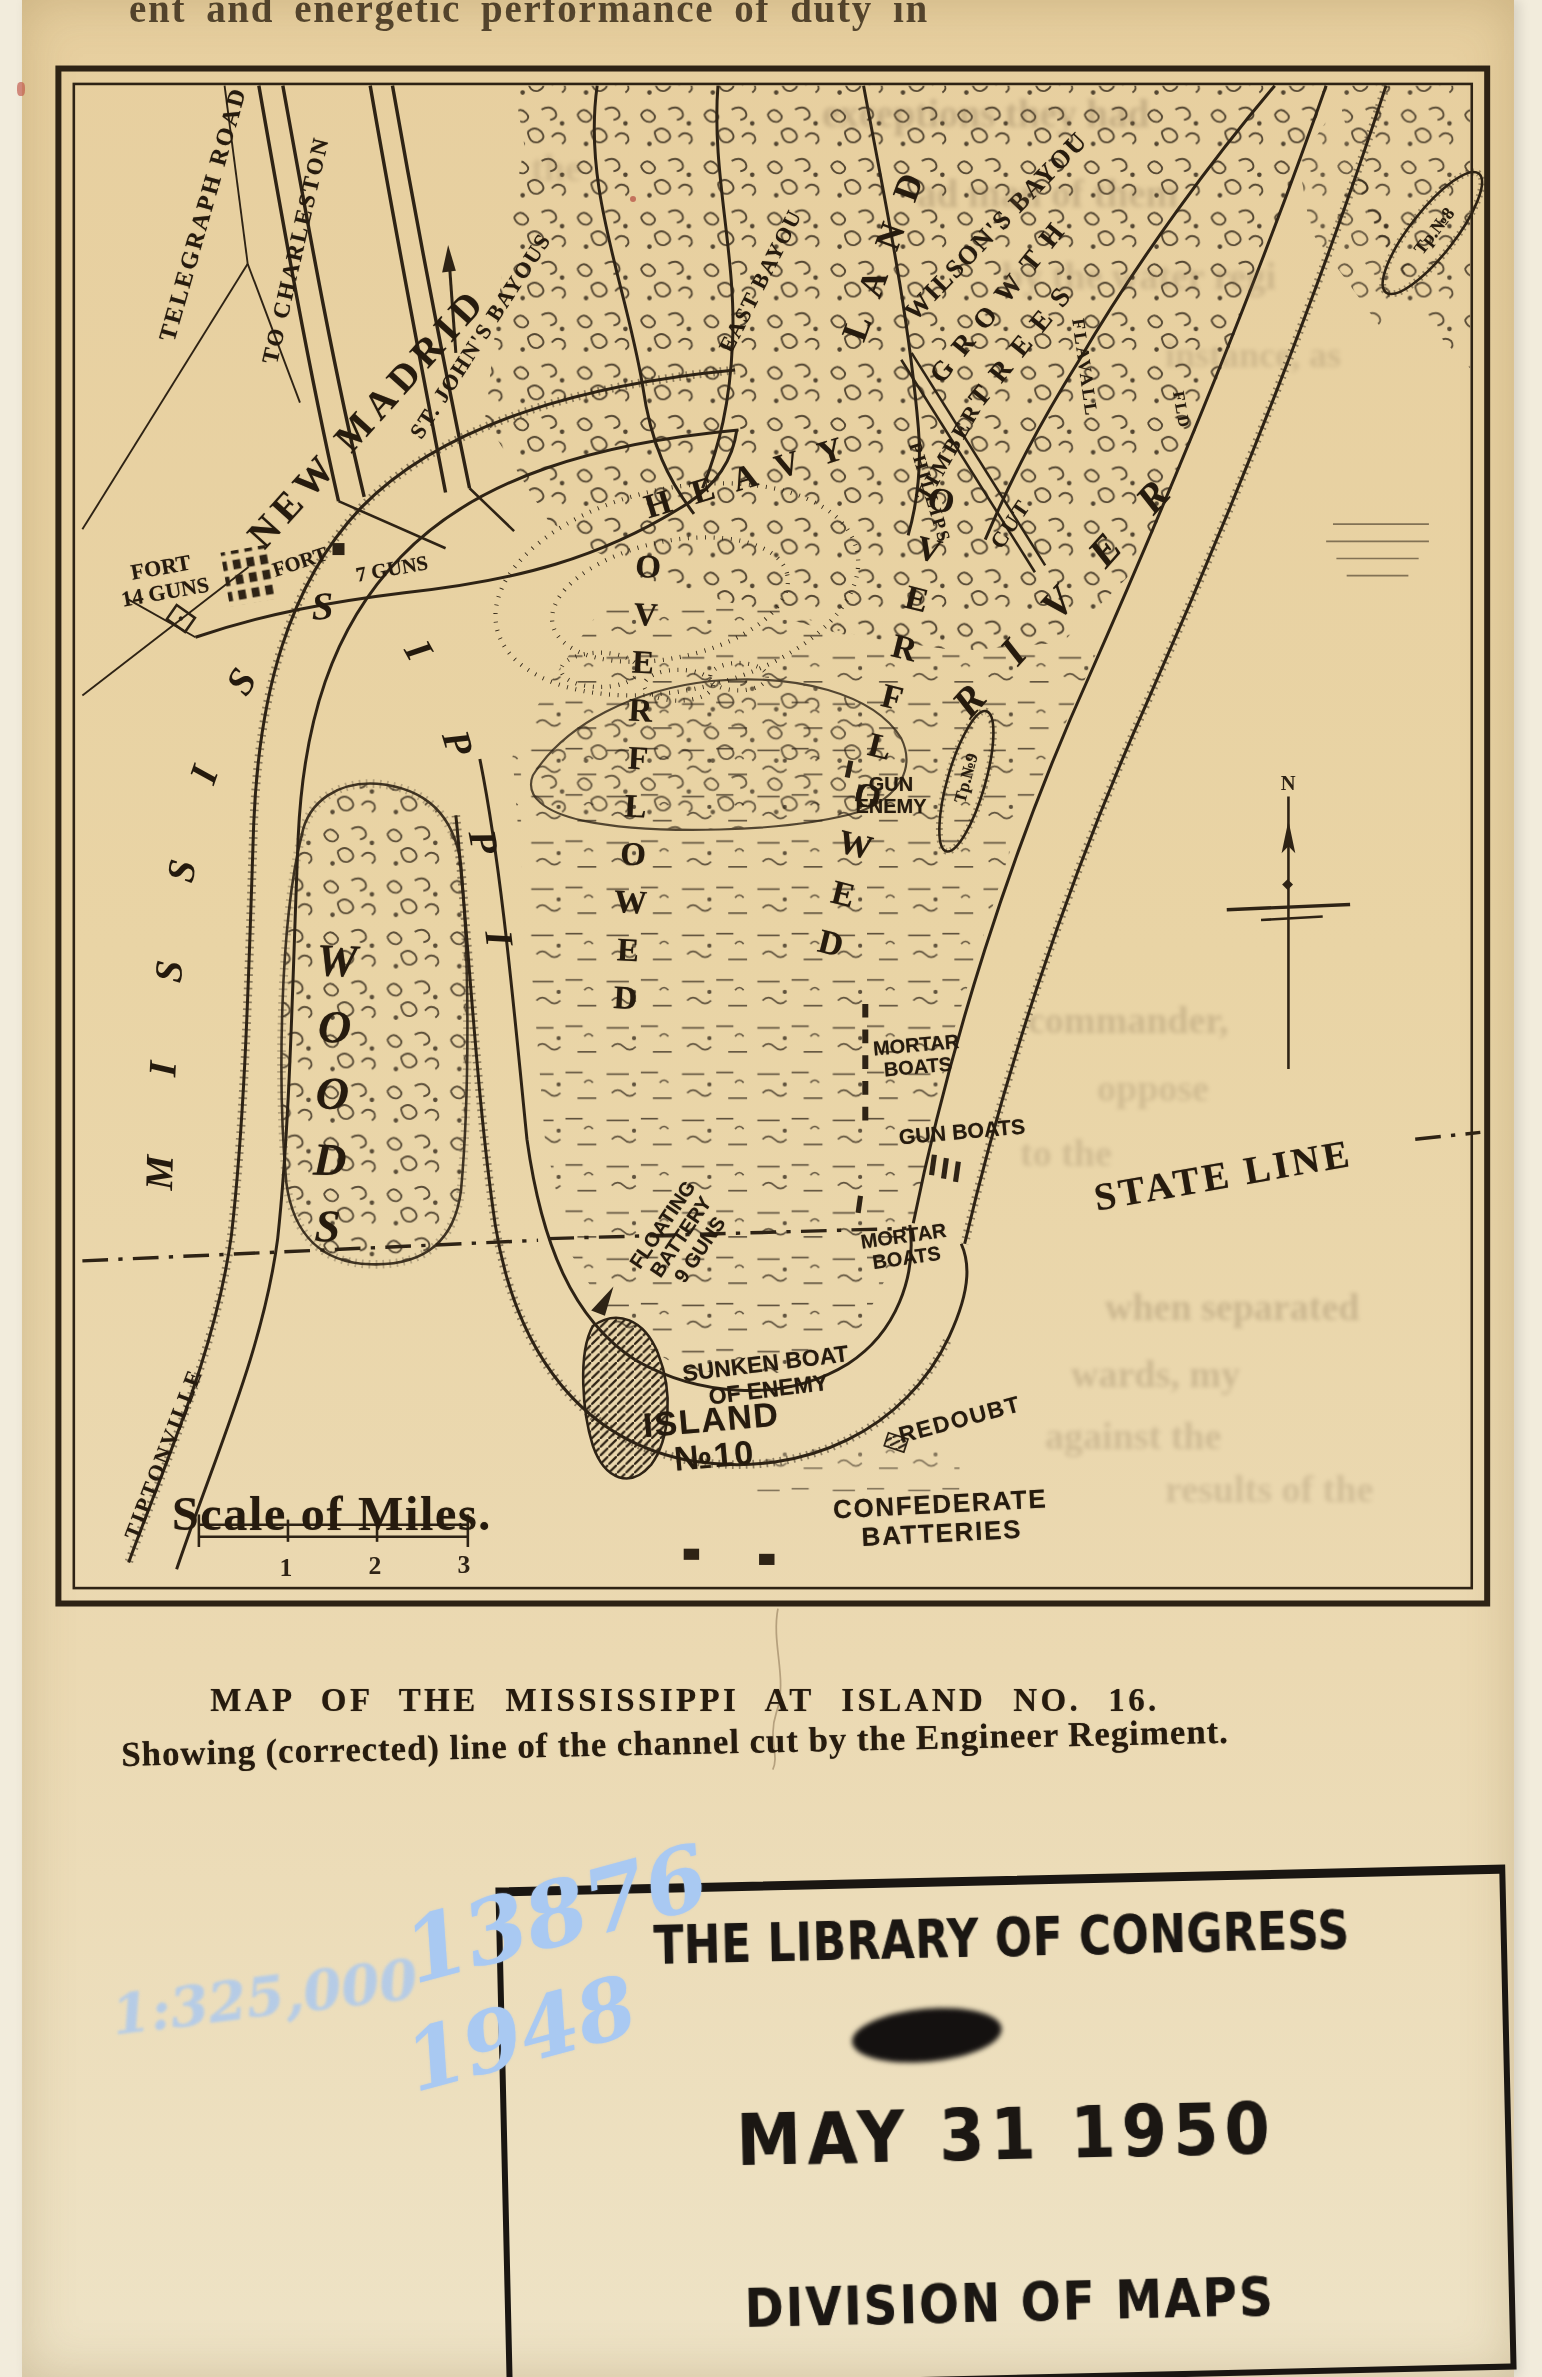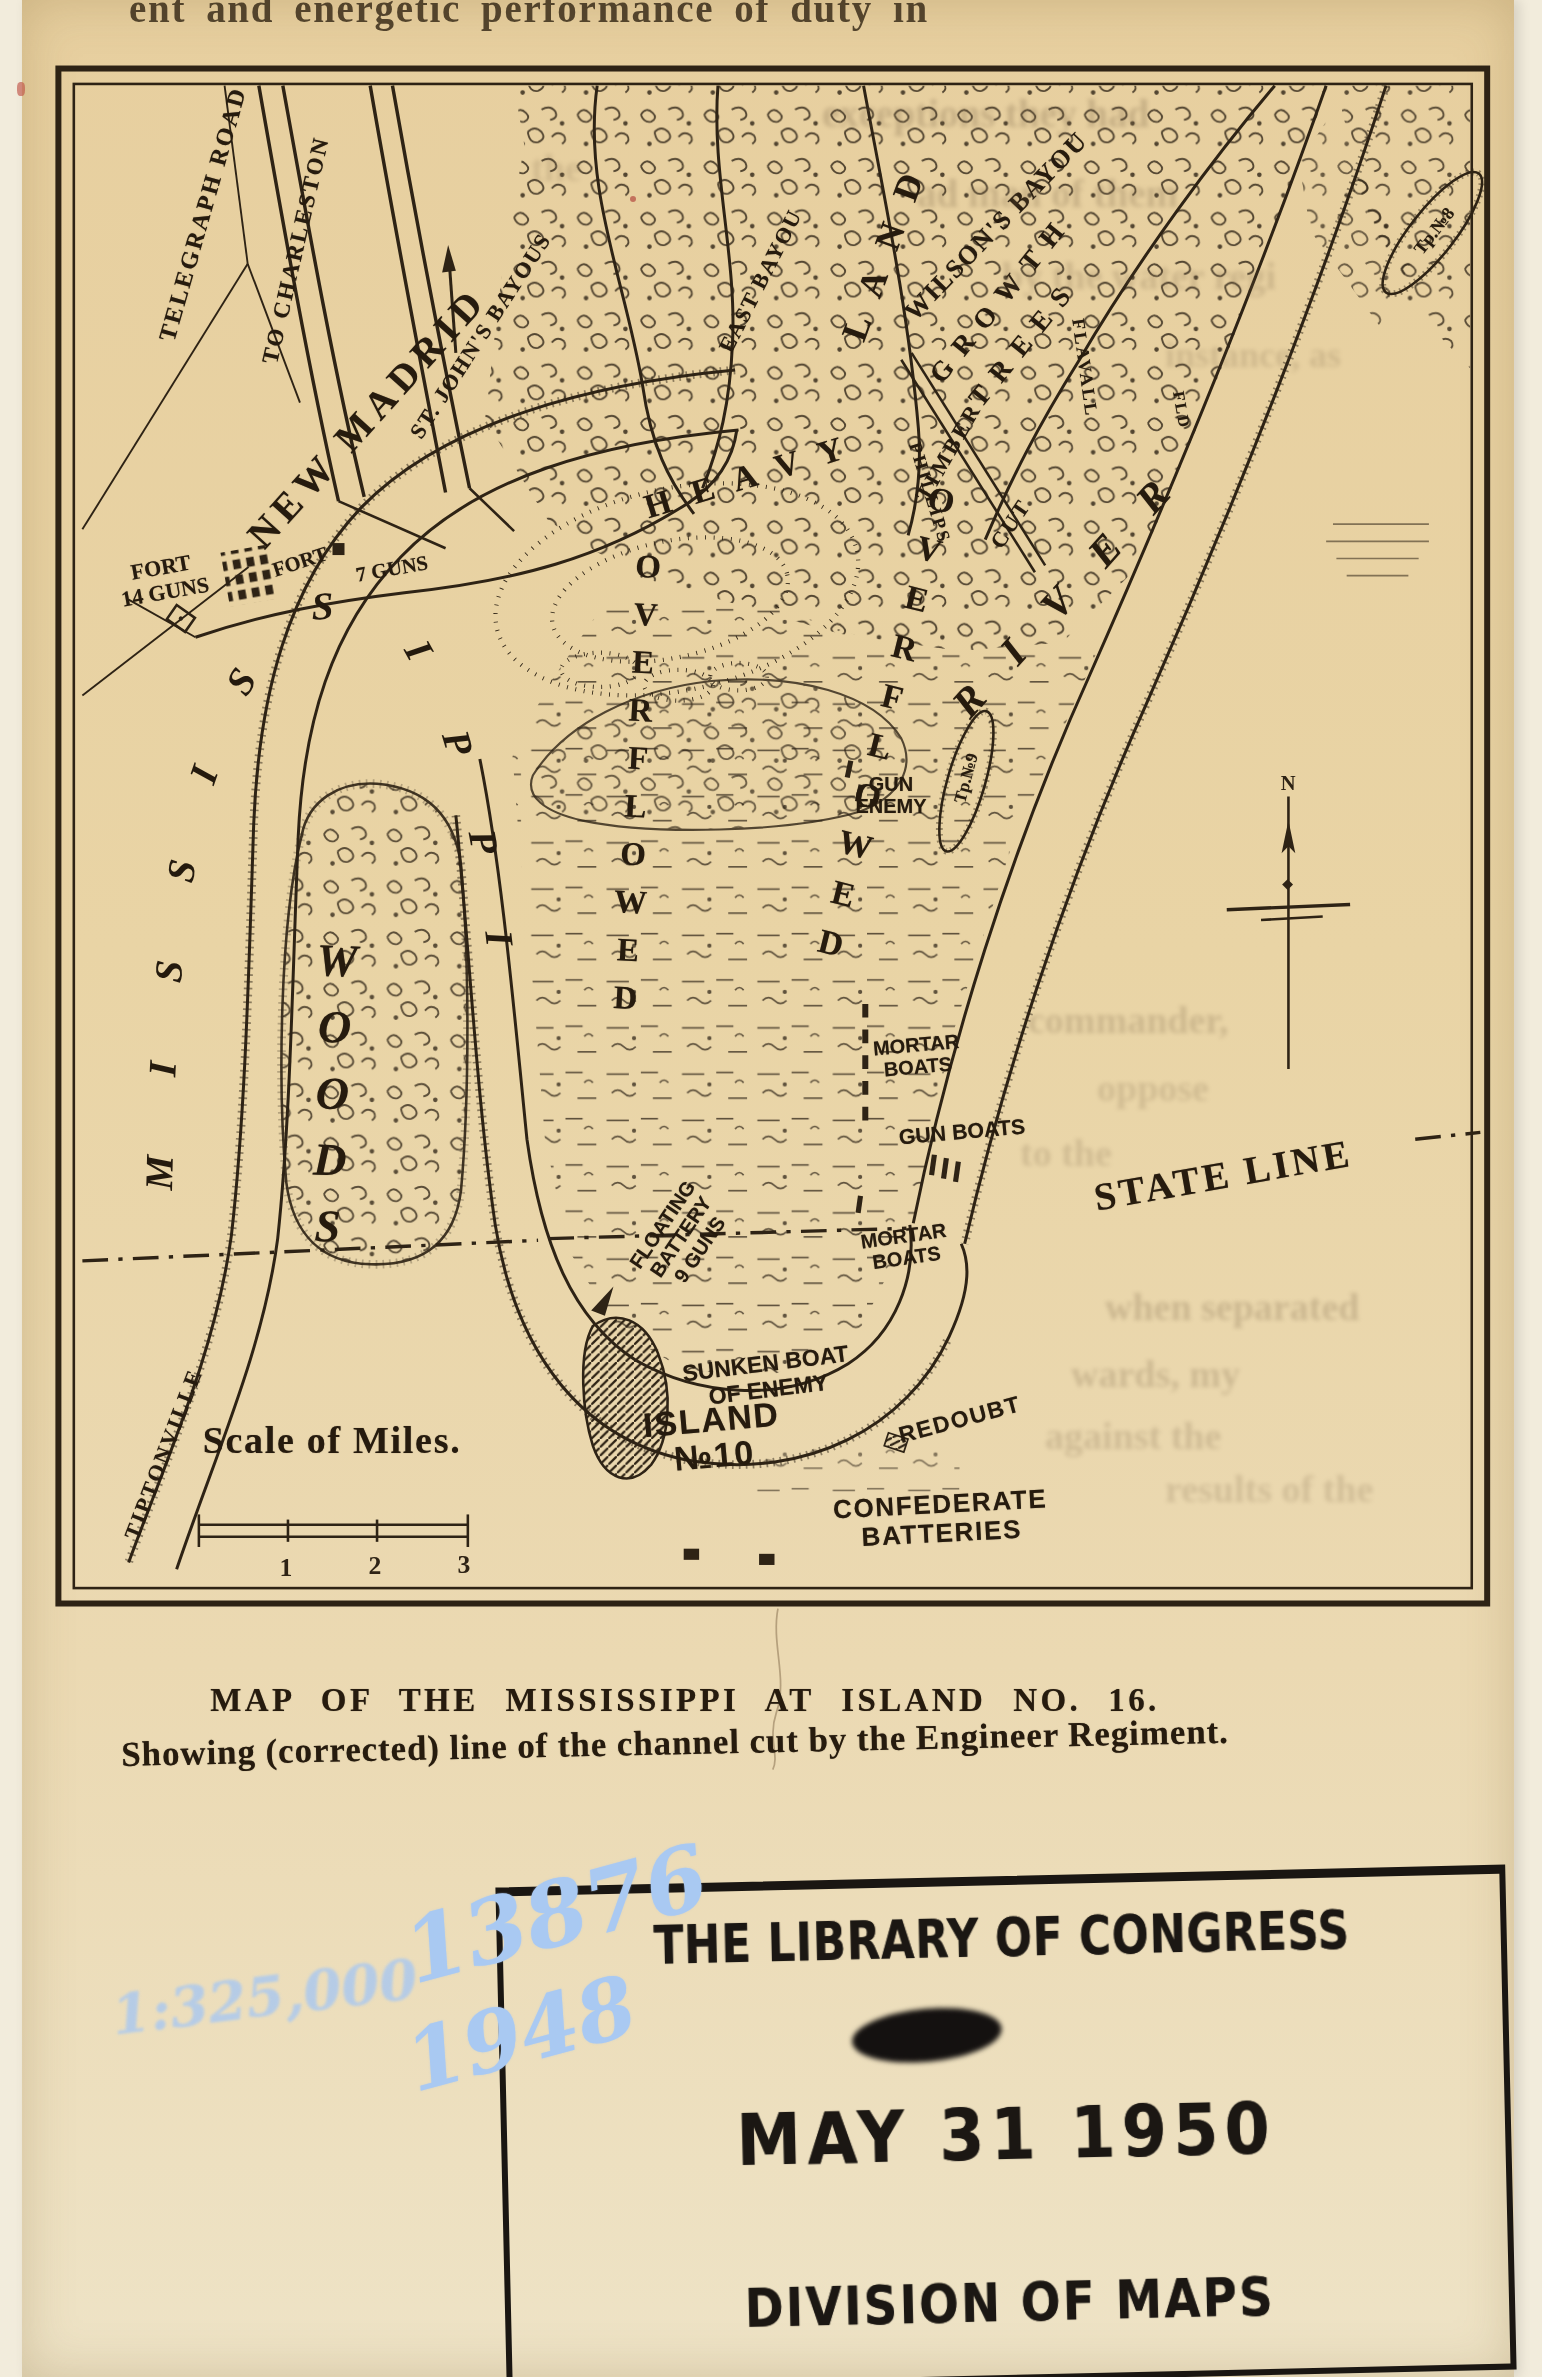--- a/index.html
+++ b/index.html
@@ -244,21 +244,21 @@
 BATTERY
 9 GUNS</div>
 <div class="lbl sans" style="left:767px;top:1377px;--r:-7deg;font-size:23px;">SUNKEN BOAT
 OF ENEMY</div>
 <div class="lbl sans" style="left:713px;top:1438px;--r:-5deg;font-size:34px;letter-spacing:1.7px;line-height:1.05;">ISLAND
 №10</div>
 <div class="lbl sans" style="left:960px;top:1420px;--r:-15deg;font-size:23px;letter-spacing:1.7px;">REDOUBT</div>
 <div class="lbl sans" style="left:941px;top:1519px;--r:-3deg;font-size:26px;letter-spacing:1.7px;">CONFEDERATE
 BATTERIES</div>
 <div class="lbl" style="left:164px;top:1454px;--r:-69deg;font-size:22px;letter-spacing:2.6px;">TIPTONVILLE</div>
-<div class="lbl" style="left:332px;top:1440px;font-size:38px;letter-spacing:1.7px;">Scale of Miles.</div>
+<div class="lbl" style="left:332px;top:1514px;font-size:48px;letter-spacing:1.7px;">Scale of Miles.</div>
 
 <div class="lbl" style="left:685px;top:1700px;font-size:33px;letter-spacing:3.4px;word-spacing:15.4px;white-space:nowrap;">MAP OF THE MISSISSIPPI AT ISLAND NO. 16.</div>
 <div class="lbl" style="left:675px;top:1743px;--r:-1.2deg;font-size:35px;letter-spacing:0.9px;white-space:nowrap;">Showing (corrected) line of the channel cut by the Engineer Regiment.</div>
 
 <div id="stamp">
   <div class="stampline" style="top:22px;font-size:53px;transform:scaleX(.82);letter-spacing:0.9px;">THE LIBRARY OF CONGRESS</div>
   <div id="stamp-blot"></div>
   <div class="stampline" style="top:207px;font-size:72px;transform:scaleX(.9);letter-spacing:6.9px;">MAY 31 1950</div>
   <div class="stampline" style="top:387px;font-size:53px;transform:scaleX(.88);letter-spacing:2.6px;">DIVISION OF MAPS</div>
 </div>

